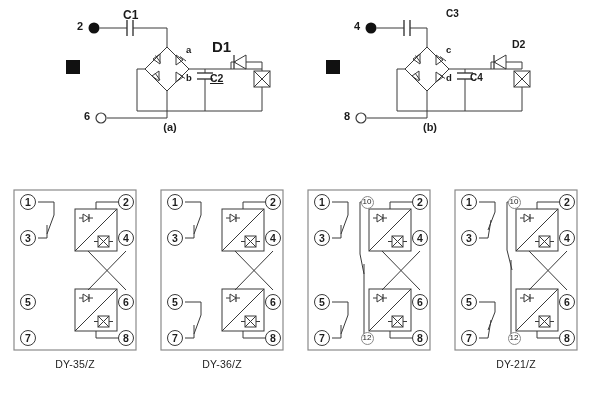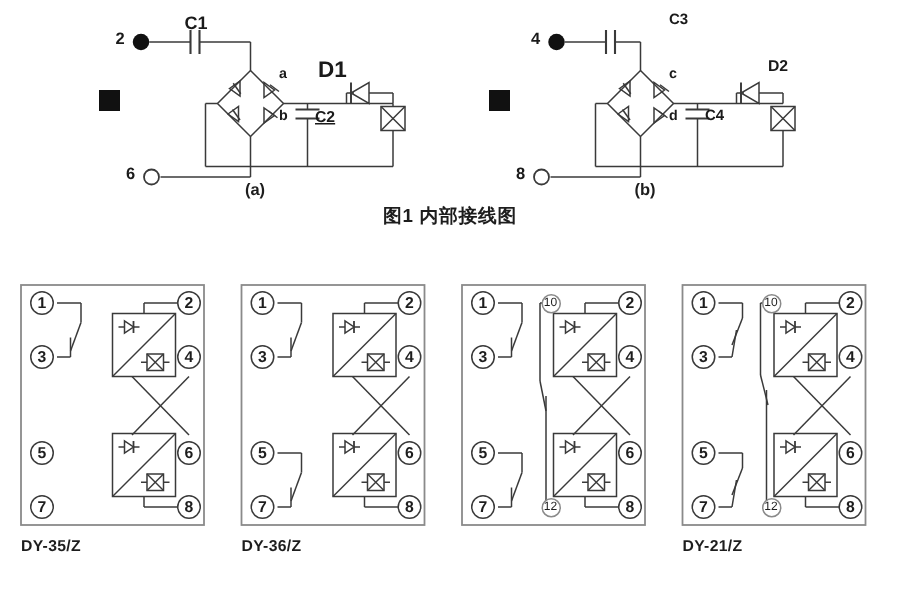--- a/index.html
+++ b/index.html
@@ -14,22 +14,22 @@
     position:absolute;width:100%;text-align:center;
     font-size:12.5px;font-weight:700;letter-spacing:.5px;color:#1d1d1d;
   }
   .cap1{top:136px;}
   .cap2{top:376px;}
   .sub{
     position:absolute;text-align:center;font-size:11px;font-weight:700;
     color:#1d1d1d;
   }
   .dylabel{
-    position:absolute;font-size:10.5px;color:#1d1d1d;
-    font-weight:700;letter-spacing:.2px;
+    position:absolute;text-align:center;font-size:10.5px;color:#1d1d1d;
+    font-weight:400;letter-spacing:.2px;
   }
 </style>
 </head>
 <body>
 
 <div class="stage">
 
   <svg width="600" height="135" viewBox="0 0 600 135" style="position:absolute;left:0;top:0;">
     <defs>
       <g id="bridge">
@@ -142,21 +142,20 @@
 
   <div style="position:absolute;left:354px;top:20px;font-size:11px;font-weight:700;">4</div>
   <div style="position:absolute;left:344px;top:110px;font-size:11px;font-weight:700;">8</div>
   <div style="position:absolute;left:400px;top:8px;font-size:10px;font-weight:700;margin-left:46px;">C3</div>
   <div style="position:absolute;left:470px;top:72px;font-size:10px;font-weight:700;">C4</div>
   <div style="position:absolute;left:512px;top:38px;font-size:10.5px;font-weight:700;">D2</div>
   <div style="position:absolute;left:446px;top:44px;font-size:9.5px;font-weight:700;">c</div>
   <div style="position:absolute;left:446px;top:72px;font-size:9.5px;font-weight:700;">d</div>
   <div class="sub" style="left:400px;top:121px;width:60px;">(b)</div>
 
-  <div class="cap cap1">图1   内部接线图</div>
 
   <svg width="600" height="190" viewBox="0 0 600 190" style="position:absolute;left:0;top:182px;">
     <defs>
       <g id="relayblk">
         <rect x="-21" y="-21" width="42" height="42" fill="none" stroke="#3a3a3a" stroke-width="1"></rect>
         <line x1="-21" y1="21" x2="21" y2="-21" stroke="#3a3a3a" stroke-width="1"></line>
 
         <line x1="-17" y1="-12" x2="-13" y2="-12" stroke="#3a3a3a" stroke-width="1"></line>
         <path d="M-13,-16 L-13,-8 L-7,-12 Z" fill="none" stroke="#3a3a3a" stroke-width="1"></path>
         <line x1="-7" y1="-16" x2="-7" y2="-8" stroke="#3a3a3a" stroke-width="1.2"></line>

